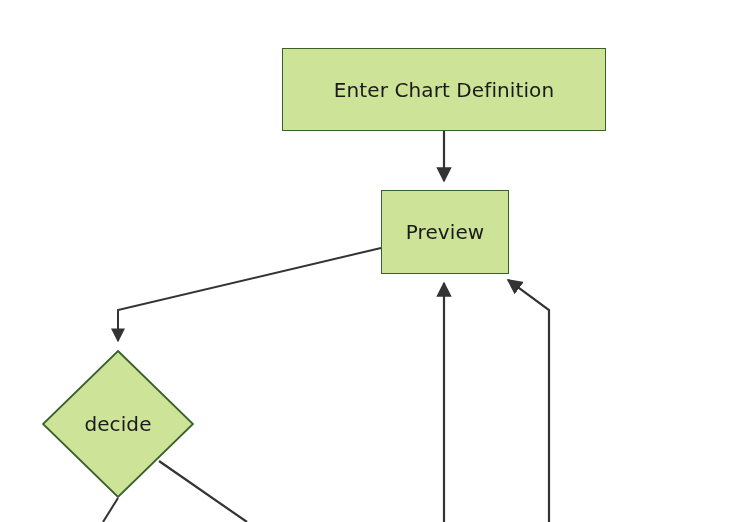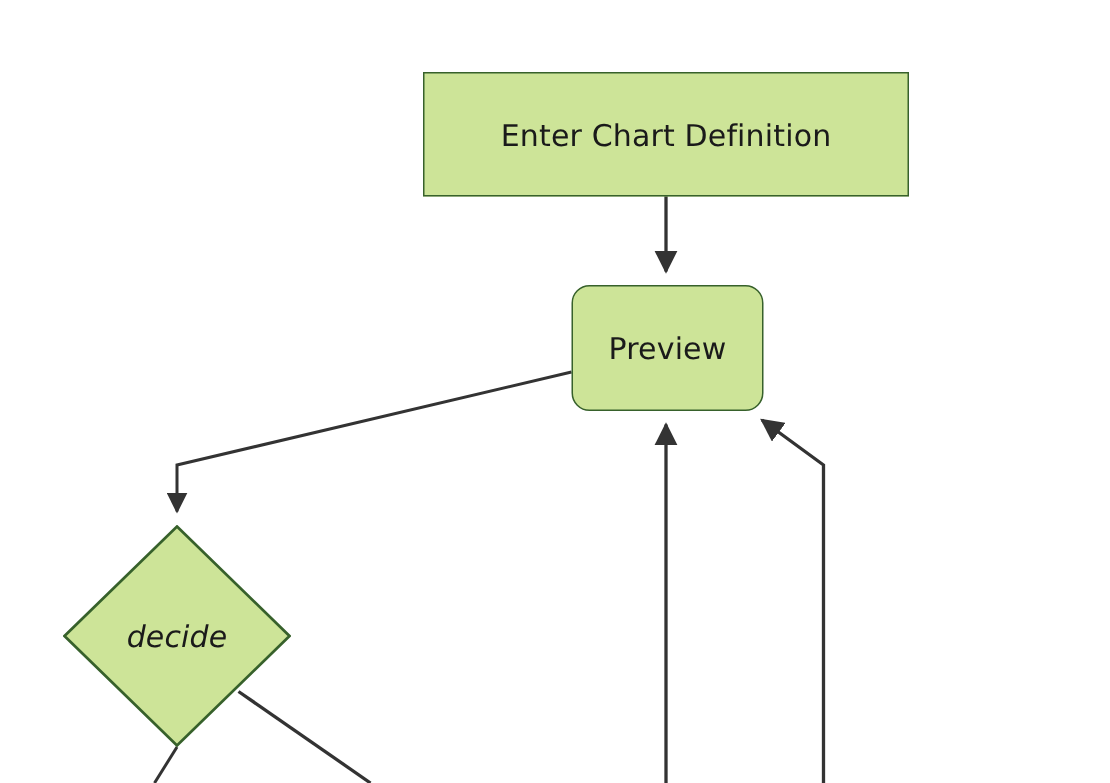--- a/index.html
+++ b/index.html
@@ -49,41 +49,40 @@
     top: 48px;
     width: 324px;
     height: 83px;
     border-radius: 0;
   }
   #node-preview {
     left: 381px;
     top: 190px;
     width: 128px;
     height: 84px;
-    border-radius: 12px;
+    border-radius: 0;
   }
   #node-decide {
     left: 42px;
     top: 350px;
     width: 152px;
     height: 148px;
     background: transparent;
     border: none;
   }
   #node-decide .diamond-shape {
     position: absolute;
     left: 0;
     top: 0;
     width: 152px;
     height: 148px;
   }
   #node-decide .node-label {
     position: relative;
     z-index: 2;
-    font-style: italic;
   }
 </style>
 </head>
 <body>
 
 <div id="diagram-canvas">
 
   <svg id="edge-layer" viewBox="0 0 740 522" width="740" height="522" xmlns="http://www.w3.org/2000/svg">
     <defs>
       <marker id="arrow-end" viewBox="0 0 10 10" refX="9" refY="5" markerWidth="7" markerHeight="7" orient="auto-start-reverse">

